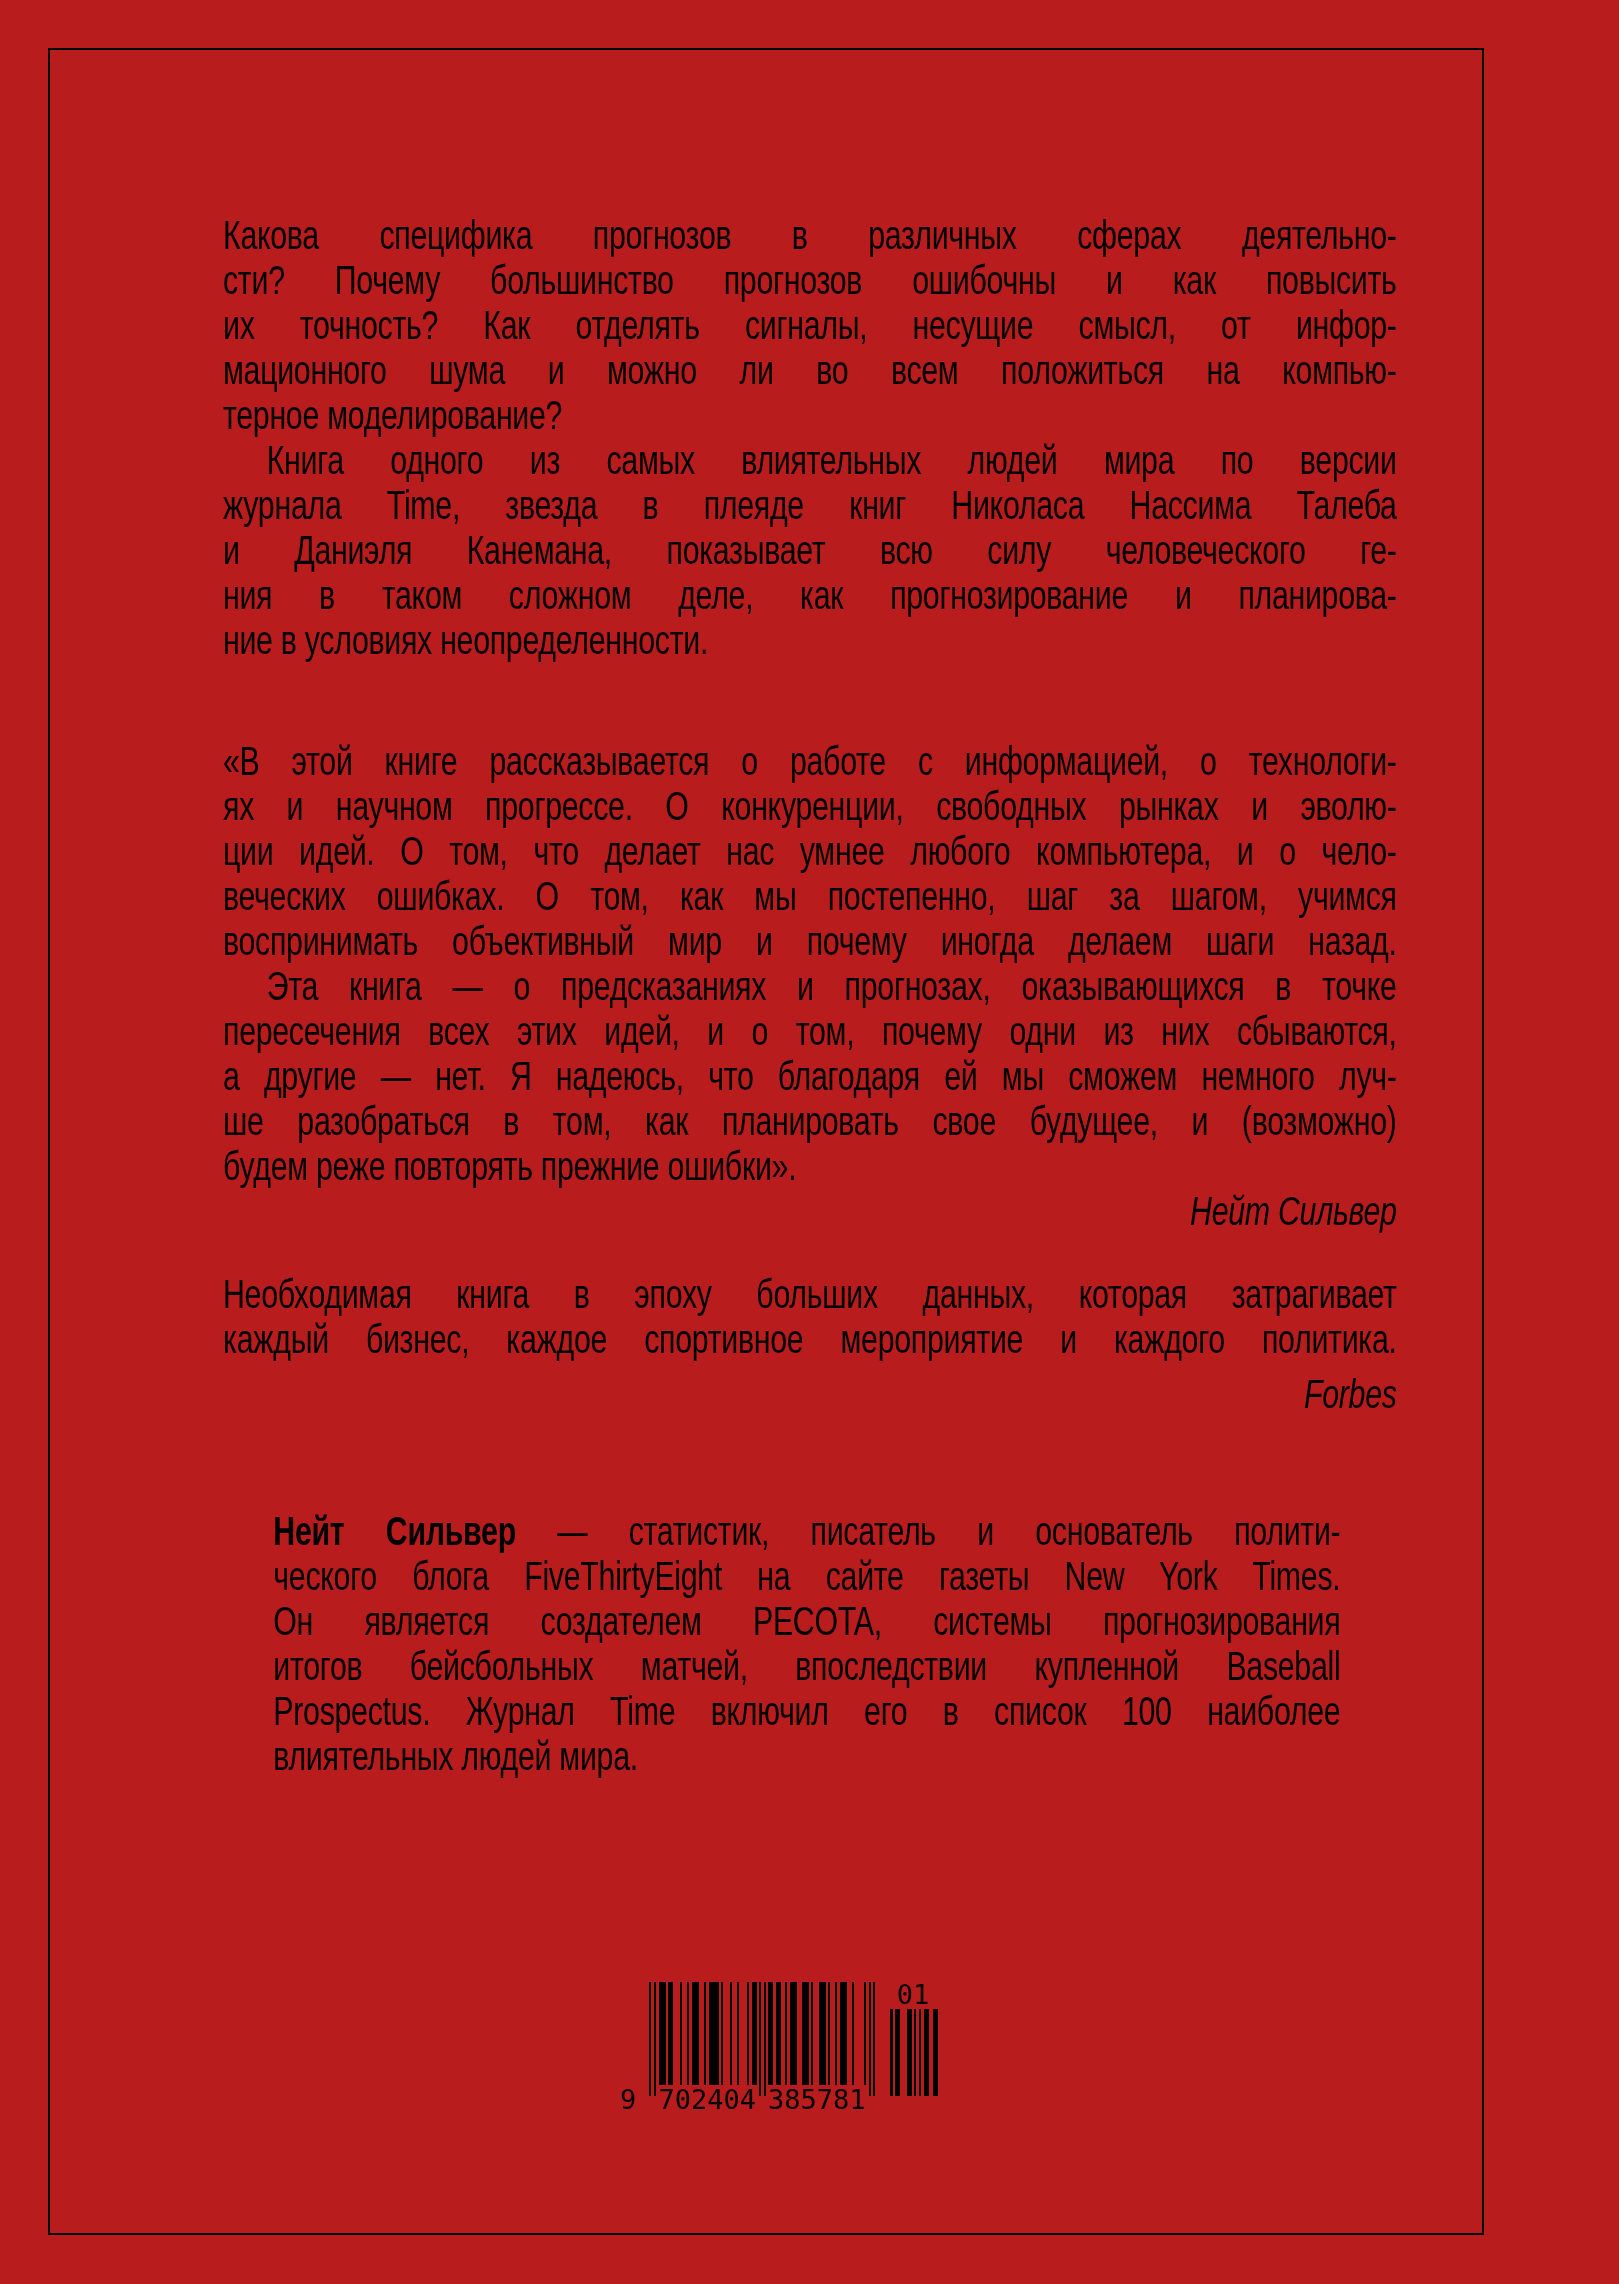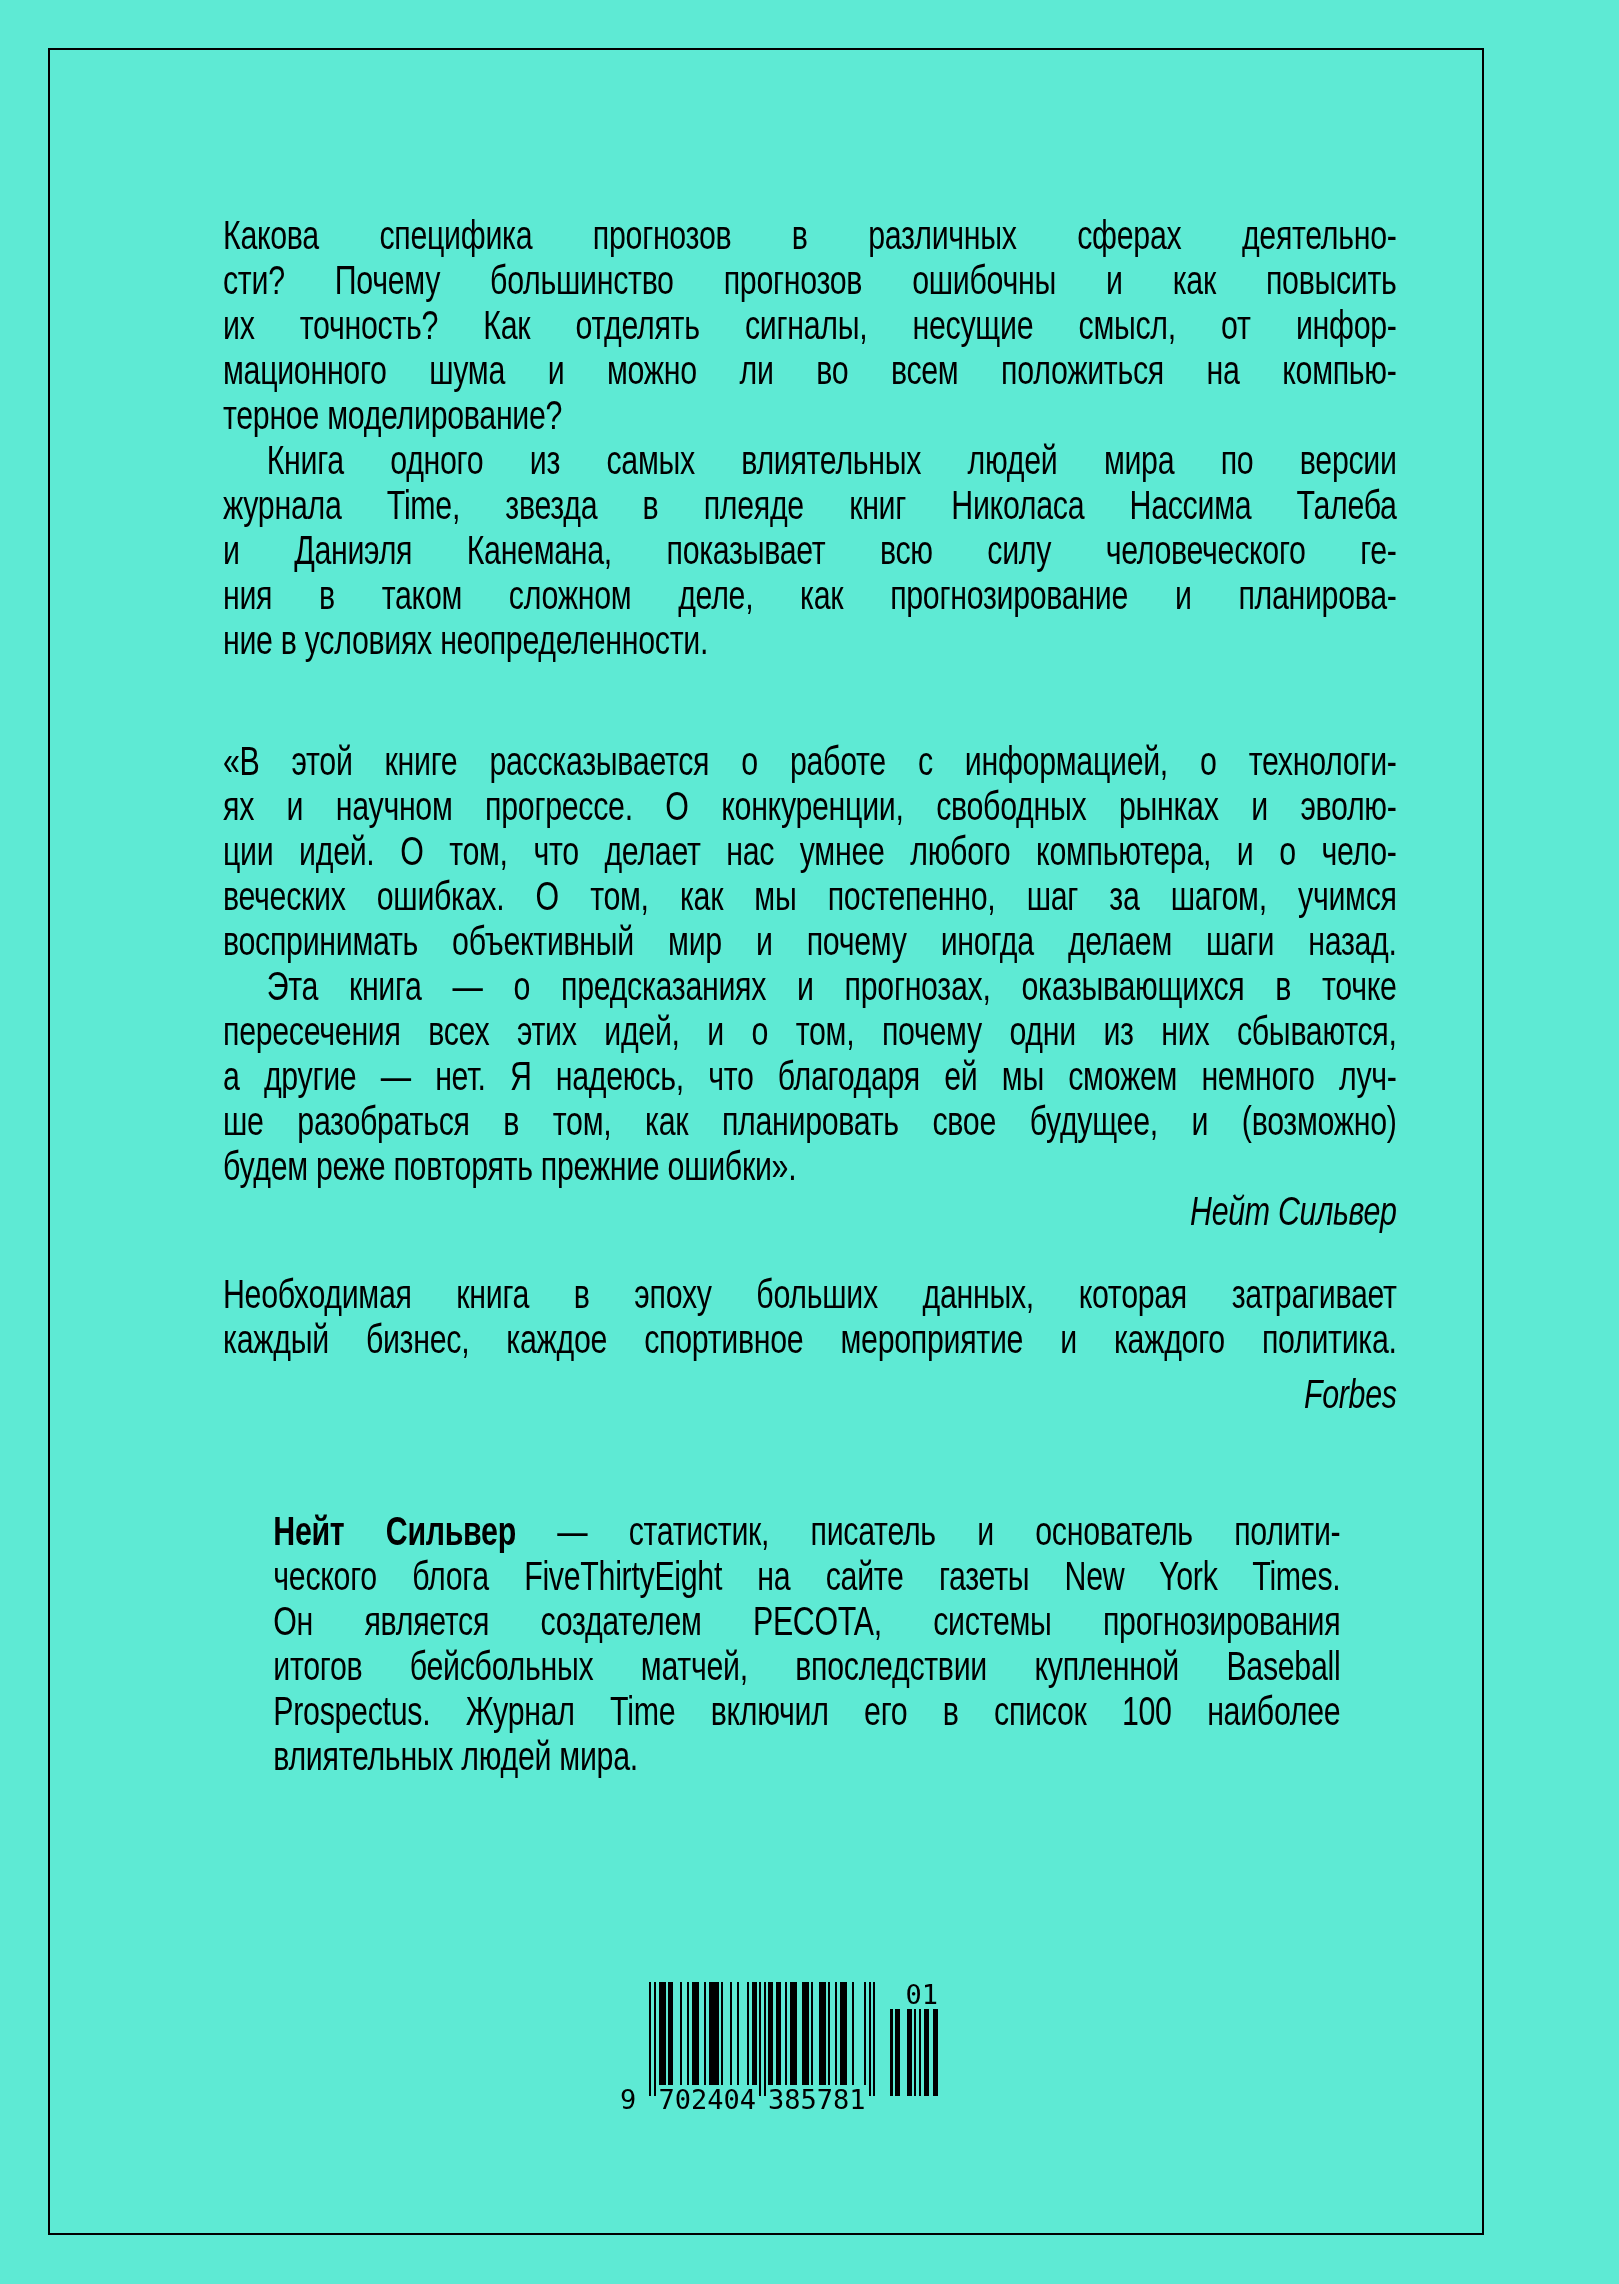--- a/index.html
+++ b/index.html
@@ -1,17 +1,17 @@
 <!DOCTYPE html>
 <html style="font-size:12.7px"><head>
 <meta charset="utf-8">
 <style>
   html,body{margin:0;padding:0;background:#ffffff;}
   .canvas{
-    position:relative;width:1620px;height:2284px;background:#5eead4;
+    position:relative;width:1620px;height:2284px;background:#b91c1c;
     color:#000;font-family:"Liberation Sans",sans-serif;overflow:hidden;
   }
   .frame{
     position:absolute;left:48px;top:48px;width:1436px;height:2187px;
     border:2.4px solid #000;box-sizing:border-box;
   }
   .content{
     position:absolute;left:223px;top:213px;width:1586px;
     transform:scaleX(0.74);transform-origin:0 0;
     font-size:41px;line-height:45px;letter-spacing:-0.4px;
@@ -29,21 +29,21 @@
   
   .barcode{position:absolute;left:649px;top:1982px;width:302px;height:143px;}
   .bc-main{position:absolute;left:0;top:0;width:227px;height:143px;}
   .bc-addon{position:absolute;left:239px;top:0;width:50px;height:143px;}
   .bc-bar{position:absolute;background:#000;top:0;}
   .bc-digits{
     position:absolute;font-family:"DejaVu Sans Mono",monospace;
     font-size:27px;line-height:32px;color:#000;white-space:nowrap;
   }
   .bc-addon-num{
-    position:absolute;left:0;top:-3.2px;width:50px;text-align:right;
+    position:absolute;left:0;top:-3.2px;width:50px;text-align:center;
     font-family:"DejaVu Sans Mono",monospace;font-size:27px;color:#000;
   }
 </style>
 </head>
 <body>
 
 <div class="canvas">
   <div class="frame"></div>
 
   <div class="content">

